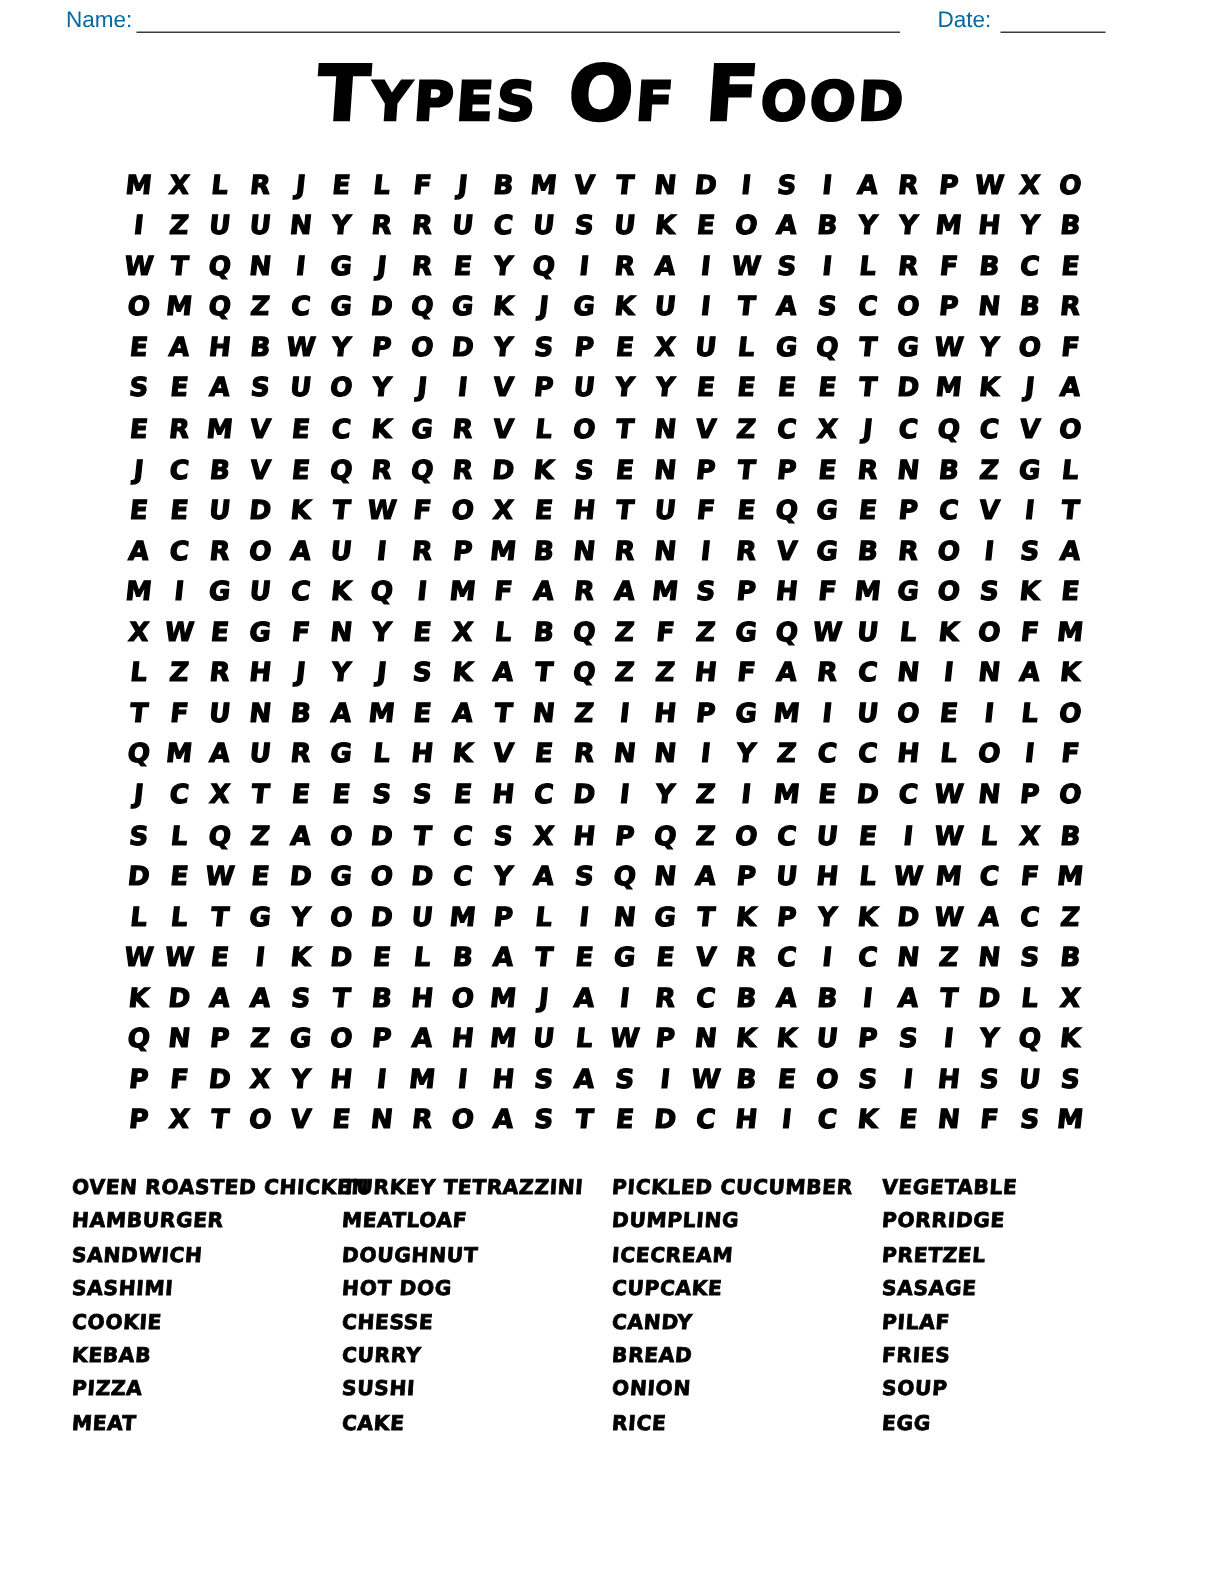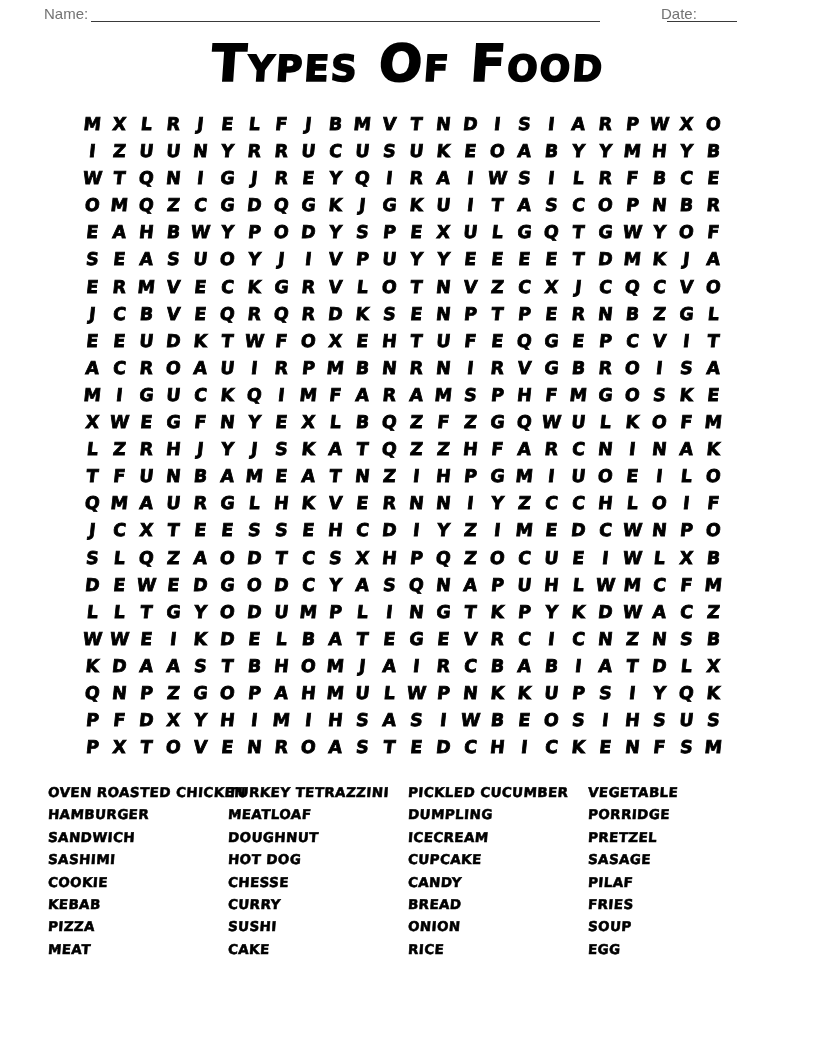--- a/index.html
+++ b/index.html
@@ -11,24 +11,24 @@
     position: relative;
     overflow: hidden;
   }
   .page { position: absolute; inset: 0; }
 
   
   .header { position: absolute; left: 0; top: 0; width: 816px; height: 30px; }
   .hdr-label {
     position: absolute; top: 5px;
     font-family: "Liberation Sans", sans-serif;
-    font-size: 15px; color: #737373;
+    font-size: 15px; color: #0369a1;
   }
   .name-label { left: 44px; }
-  .date-label { left: 661px; text-align: right; }
+  .date-label { left: 625px; text-align: right; }
   .write-line { position: absolute; top: 6px; height: 15px; border-bottom: 1.4px solid #3a3a3a; }
   .name-line { left: 91px;  width: 509px; }
   .date-line { left: 667px; width: 70px;  }
 
   
   .title {
     position: absolute; top: 34px; left: 0; width: 816px;
     margin: 0; text-align: center;
     font-family: "DejaVu Sans", sans-serif;
     font-variant: small-caps;

